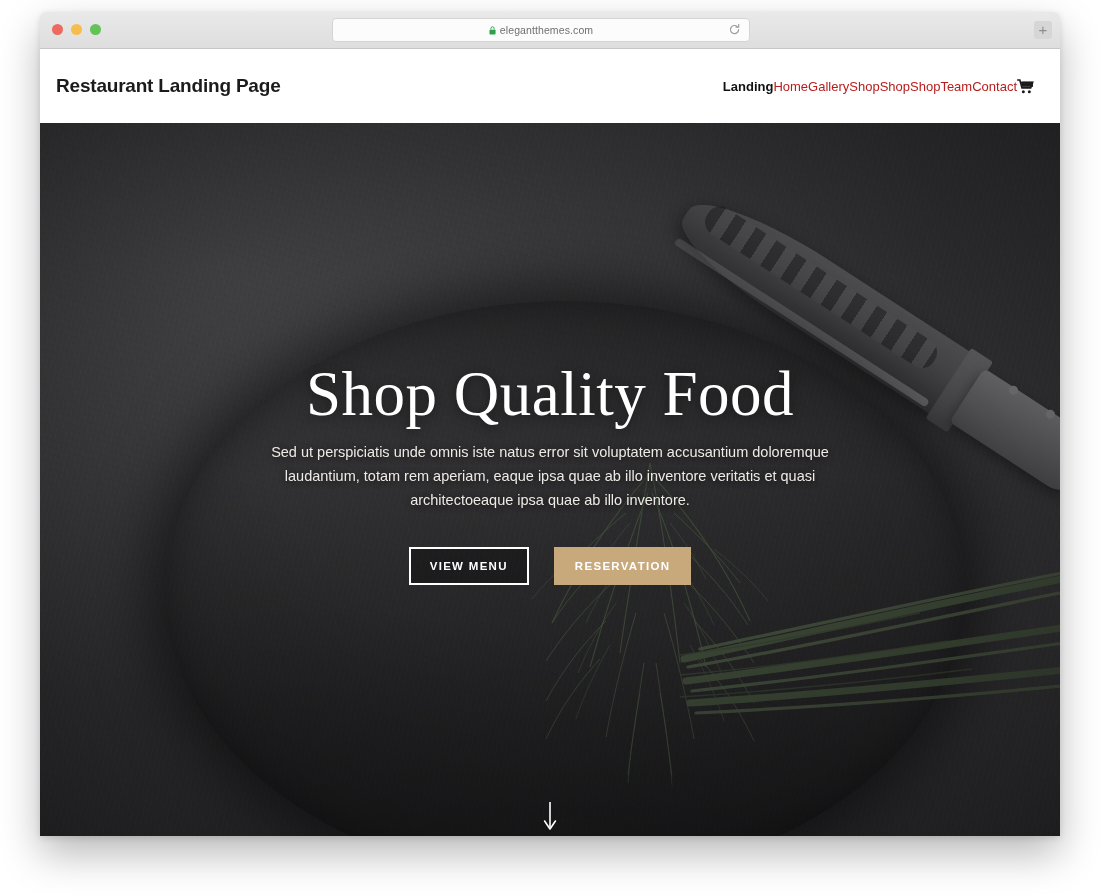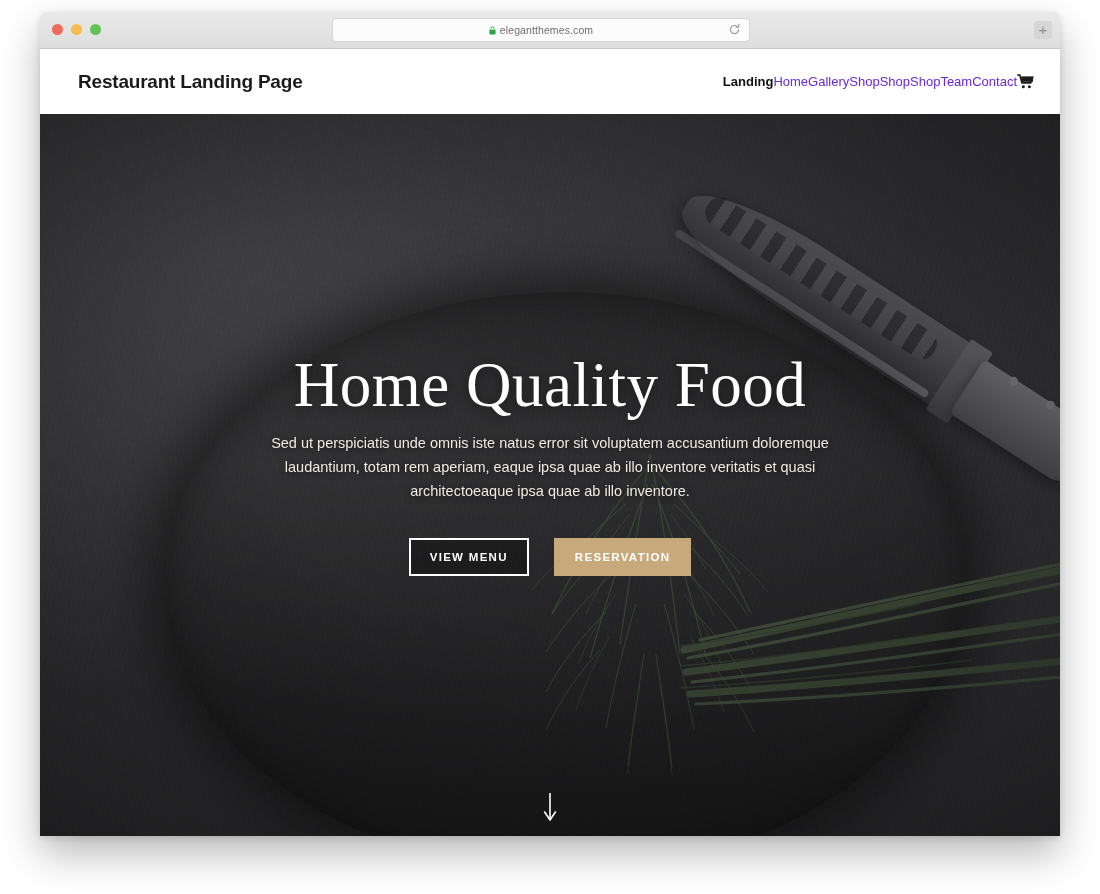--- a/index.html
+++ b/index.html
@@ -100,42 +100,42 @@
     line-height: 18px;
     text-align: center;
     background: #d6d6d6;
     border-radius: 3px;
     user-select: none;
   }
 
   
   .site-header {
     position: relative;
-    height: 65px;
+    height: 74px;
     background: #ffffff;
     display: flex;
     align-items: center;
     justify-content: space-between;
-    padding: 0 26px 0 38px;
+    padding: 0 26px 0 16px;
     box-sizing: border-box;
   }
   .logo {
     font-size: 19px;
     font-weight: bold;
     color: #1b1b1b;
     letter-spacing: -0.2px;
     white-space: nowrap;
   }
   .nav {
     display: flex;
     align-items: center;
   }
   .nav-item {
     font-size: 13px;
-    color: #6d28d9;
+    color: #b91c1c;
     white-space: nowrap;
     cursor: pointer;
   }
   .nav-item.active {
     font-weight: bold;
     color: #111111;
   }
   .cart-icon {
     width: 17px;
     height: 15px;
@@ -503,21 +503,21 @@
           <path d="M0 112 C90 104 180 92 268 78"></path>
           <path d="M0 134 C96 128 196 118 292 106"></path>
         </g>
       </svg>
     </div>
 
     <div class="bg-vignette"></div>
     <div class="hero-overlay"></div>
 
     <div class="hero-content">
-      <h1 class="hero-title">Home Quality Food</h1>
+      <h1 class="hero-title">Shop Quality Food</h1>
       <p class="hero-sub">Sed ut perspiciatis unde omnis iste natus error sit voluptatem accusantium doloremque laudantium, totam rem aperiam, eaque ipsa quae ab illo inventore veritatis et quasi architectoeaque ipsa quae ab illo inventore.</p>
       <div class="hero-buttons">
         <span class="btn btn-outline">VIEW MENU</span>
         <span class="btn btn-solid">RESERVATION</span>
       </div>
     </div>
 
     <div class="scroll-arrow">
       <svg viewBox="0 0 16 30" width="16" height="30">
         <path d="M8 0 V25" stroke="#ffffff" stroke-width="1.6" fill="none"></path>

